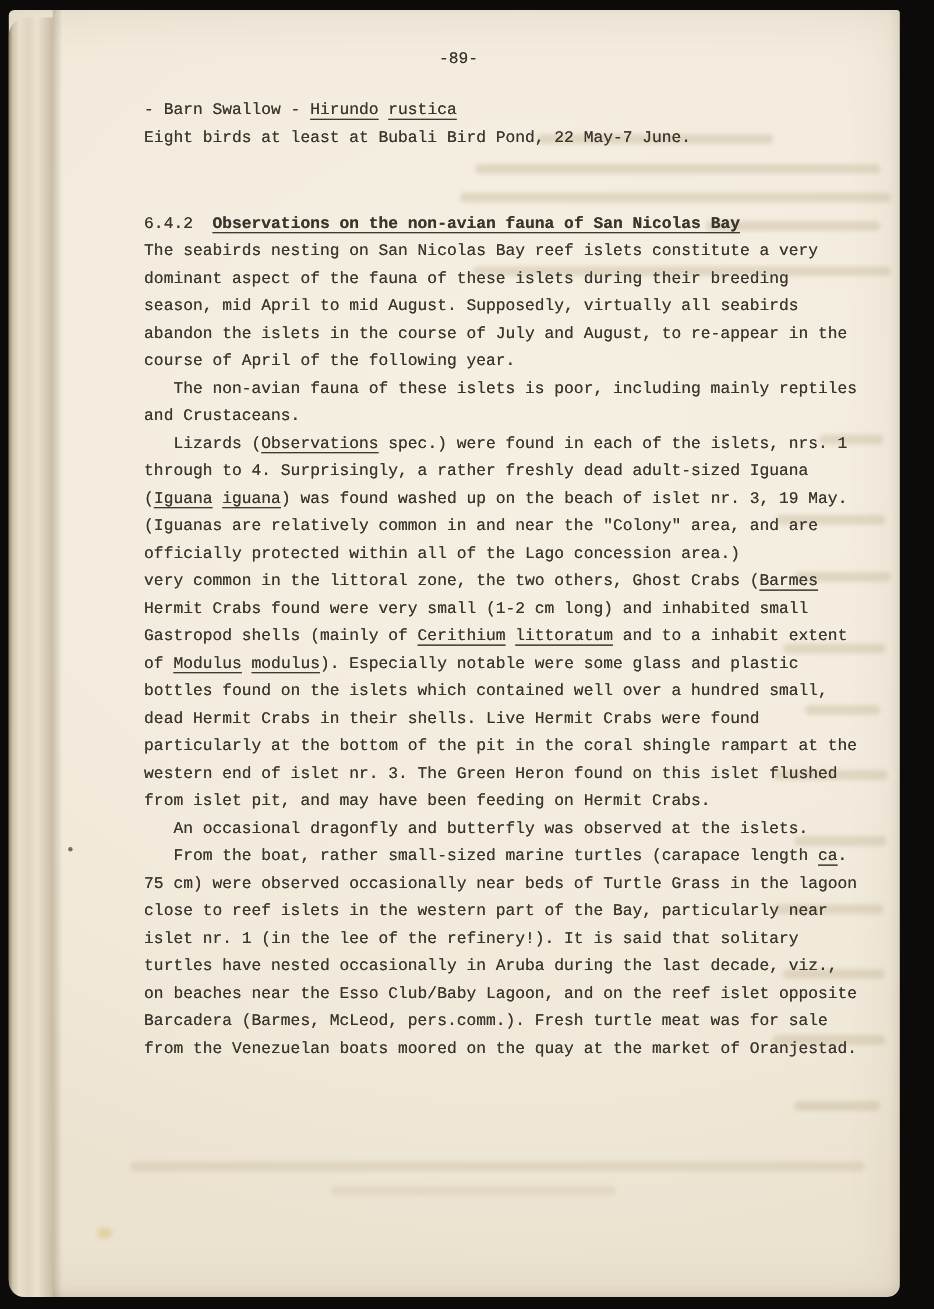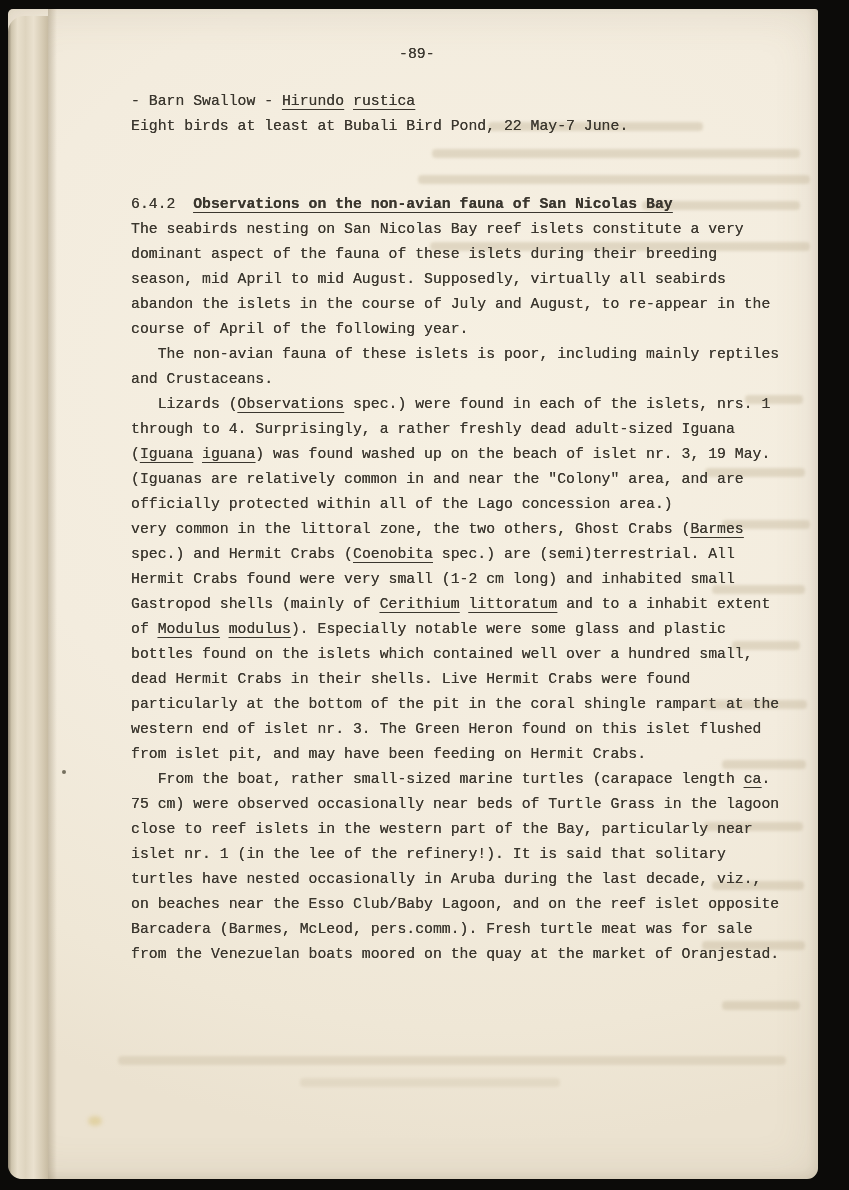--- a/index.html
+++ b/index.html
@@ -89,29 +89,29 @@
         <div class="line"><span>abandon the islets in the course of July and August, to re-appear in the</span></div>
         <div class="line"><span>course of April of the following year.</span></div>
         <div class="line"><span>   The non-avian fauna of these islets is poor, including mainly reptiles</span></div>
         <div class="line"><span>and Crustaceans.</span></div>
         <div class="line"><span>   Lizards (</span><span class="u">Observations</span><span> spec.) were found in each of the islets, nrs. 1</span></div>
         <div class="line"><span>through to 4. Surprisingly, a rather freshly dead adult-sized Iguana</span></div>
         <div class="line"><span>(</span><span class="u">Iguana</span><span> </span><span class="u">iguana</span><span>) was found washed up on the beach of islet nr. 3, 19 May.</span></div>
         <div class="line"><span>(Iguanas are relatively common in and near the "Colony" area, and are</span></div>
         <div class="line"><span>officially protected within all of the Lago concession area.)</span></div>
         <div class="line"><span>very common in the littoral zone, the two others, Ghost Crabs (</span><span class="u">Barmes</span></div>
-        <div class="line"><span>spec.) and Hermit Crabs (</span><span class="u">Coenobita</span><span> spec.) are (semi)terrestrial. All</span></div>
         <div class="line"><span>Hermit Crabs found were very small (1-2 cm long) and inhabited small</span></div>
         <div class="line"><span>Gastropod shells (mainly of </span><span class="u">Cerithium</span><span> </span><span class="u">littoratum</span><span> and to a inhabit extent</span></div>
         <div class="line"><span>of </span><span class="u">Modulus</span><span> </span><span class="u">modulus</span><span>). Especially notable were some glass and plastic</span></div>
         <div class="line"><span>bottles found on the islets which contained well over a hundred small,</span></div>
         <div class="line"><span>dead Hermit Crabs in their shells. Live Hermit Crabs were found</span></div>
         <div class="line"><span>particularly at the bottom of the pit in the coral shingle rampart at the</span></div>
         <div class="line"><span>western end of islet nr. 3. The Green Heron found on this islet flushed</span></div>
         <div class="line"><span>from islet pit, and may have been feeding on Hermit Crabs.</span></div>
+        <div class="line"><span>   An occasional dragonfly and butterfly was observed at the islets.</span></div>
         <div class="line"><span>   From the boat, rather small-sized marine turtles (carapace length </span><span class="u">ca</span><span>.</span></div>
         <div class="line"><span>75 cm) were observed occasionally near beds of Turtle Grass in the lagoon</span></div>
         <div class="line"><span>close to reef islets in the western part of the Bay, particularly near</span></div>
         <div class="line"><span>islet nr. 1 (in the lee of the refinery!). It is said that solitary</span></div>
         <div class="line"><span>turtles have nested occasionally in Aruba during the last decade, viz.,</span></div>
         <div class="line"><span>on beaches near the Esso Club/Baby Lagoon, and on the reef islet opposite</span></div>
         <div class="line"><span>Barcadera (Barmes, McLeod, pers.comm.). Fresh turtle meat was for sale</span></div>
         <div class="line"><span>from the Venezuelan boats moored on the quay at the market of Oranjestad.</span></div>
       </div>
     </div>

